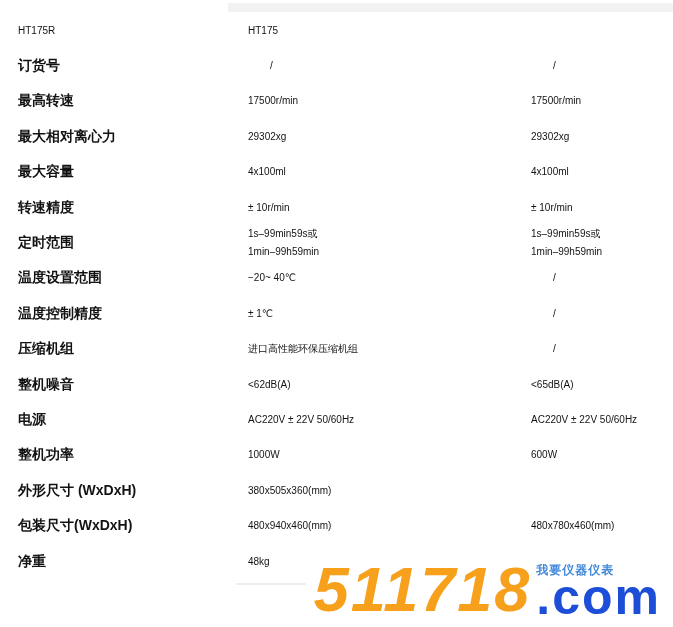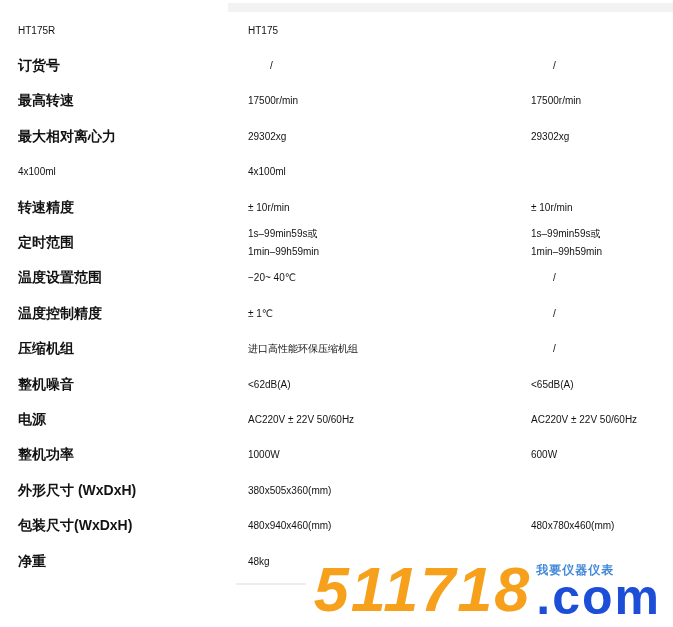--- a/index.html
+++ b/index.html
@@ -113,20 +113,21 @@
     <div class="spec-value">17500r/min</div>
   </div>
 
   <div class="spec-row">
     <div class="spec-label">最大相对离心力</div>
     <div class="spec-value">29302xg</div>
     <div class="spec-value">29302xg</div>
   </div>
 
   <div class="spec-row">
+    <div class="spec-label">最大容量</div>
     <div class="spec-value">4x100ml</div>
     <div class="spec-value">4x100ml</div>
   </div>
 
   <div class="spec-row">
     <div class="spec-label">转速精度</div>
     <div class="spec-value">± 10r/min</div>
     <div class="spec-value">± 10r/min</div>
   </div>
 

